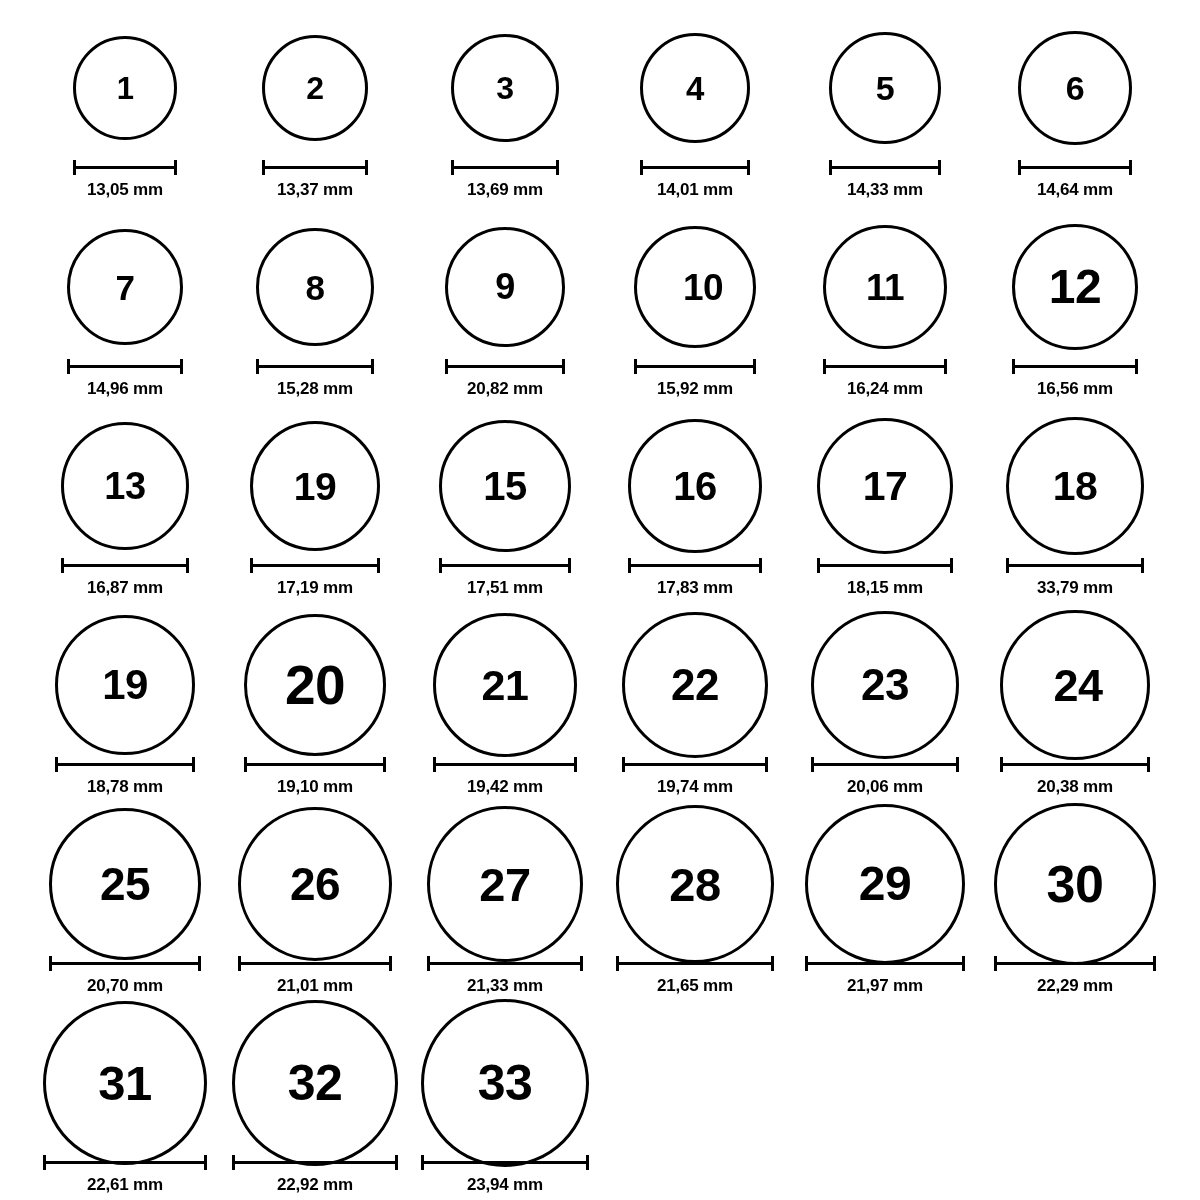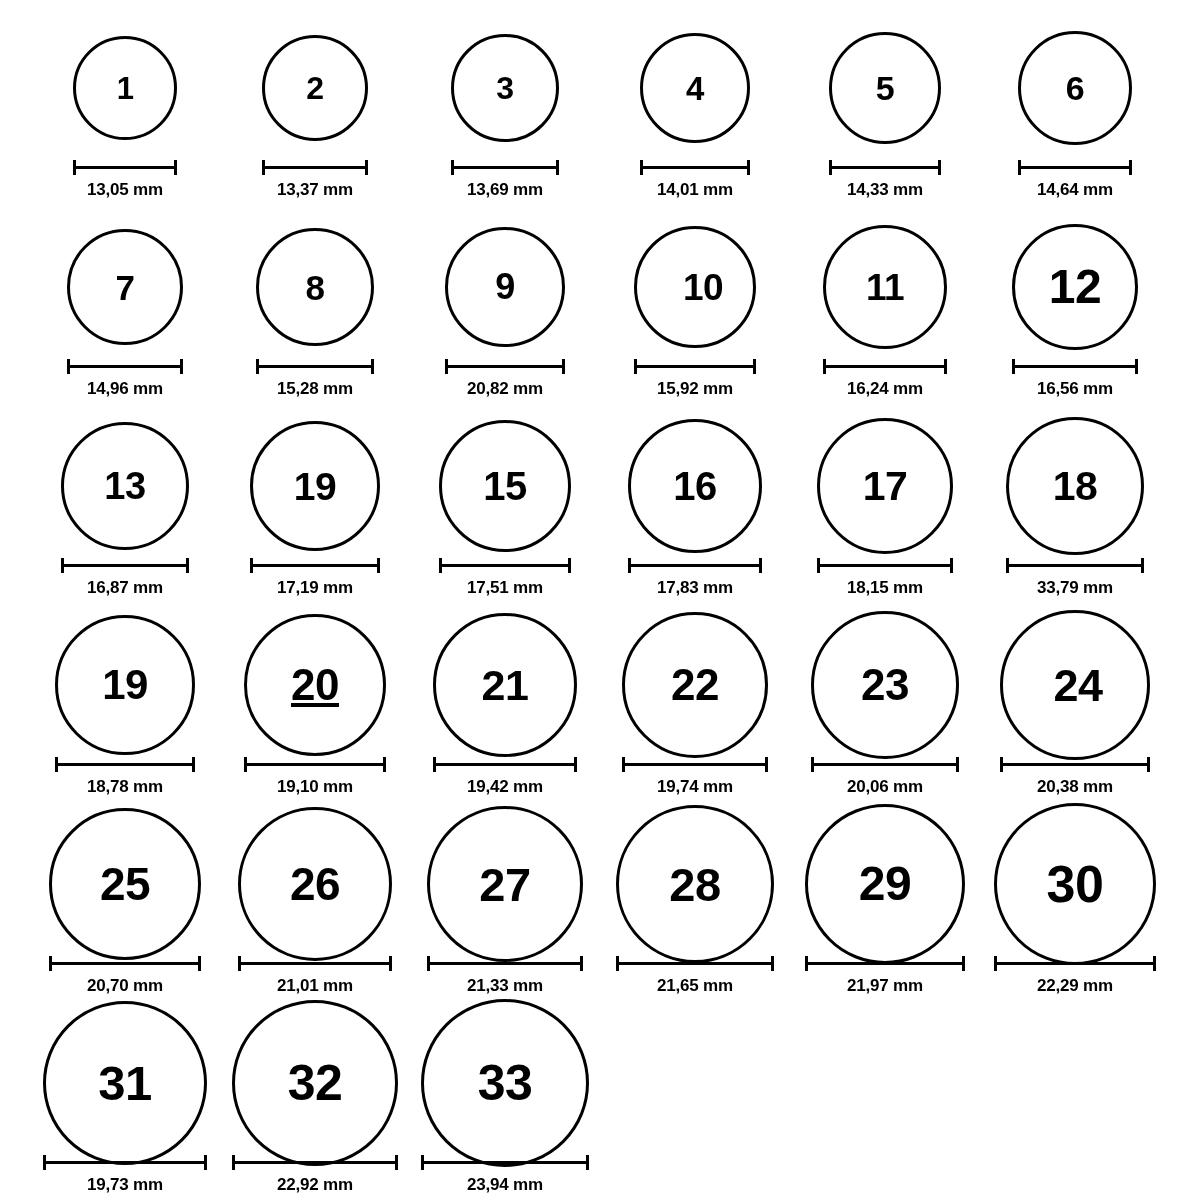--- a/index.html
+++ b/index.html
@@ -345,21 +345,21 @@
         <div class="dim-bar" style="width: 140px;">
           <span class="hline"></span>
           <span class="tick left"></span>
           <span class="tick right"></span>
         </div>
         <div class="dim-label">18,78 mm</div>
       </div>
       <div class="ring-cell">
         <div class="circle-wrap">
           <div class="ring-circle" style="width: 142px; height: 142px;">
-            <span class="ring-number" style="font-size: 44px; text-decoration: underline;">20</span>
+            <span class="ring-number" style="font-size: 55px;">20</span>
           </div>
         </div>
         <div class="dim-bar" style="width: 142px;">
           <span class="hline"></span>
           <span class="tick left"></span>
           <span class="tick right"></span>
         </div>
         <div class="dim-label">19,10 mm</div>
       </div>
       <div class="ring-cell">
@@ -496,21 +496,21 @@
         <div class="circle-wrap">
           <div class="ring-circle" style="width: 164px; height: 164px;">
             <span class="ring-number" style="font-size: 49px;">31</span>
           </div>
         </div>
         <div class="dim-bar" style="width: 164px;">
           <span class="hline"></span>
           <span class="tick left"></span>
           <span class="tick right"></span>
         </div>
-        <div class="dim-label">19,73 mm</div>
+        <div class="dim-label">22,61 mm</div>
       </div>
       <div class="ring-cell">
         <div class="circle-wrap">
           <div class="ring-circle" style="width: 166px; height: 166px;">
             <span class="ring-number" style="font-size: 50px;">32</span>
           </div>
         </div>
         <div class="dim-bar" style="width: 166px;">
           <span class="hline"></span>
           <span class="tick left"></span>

